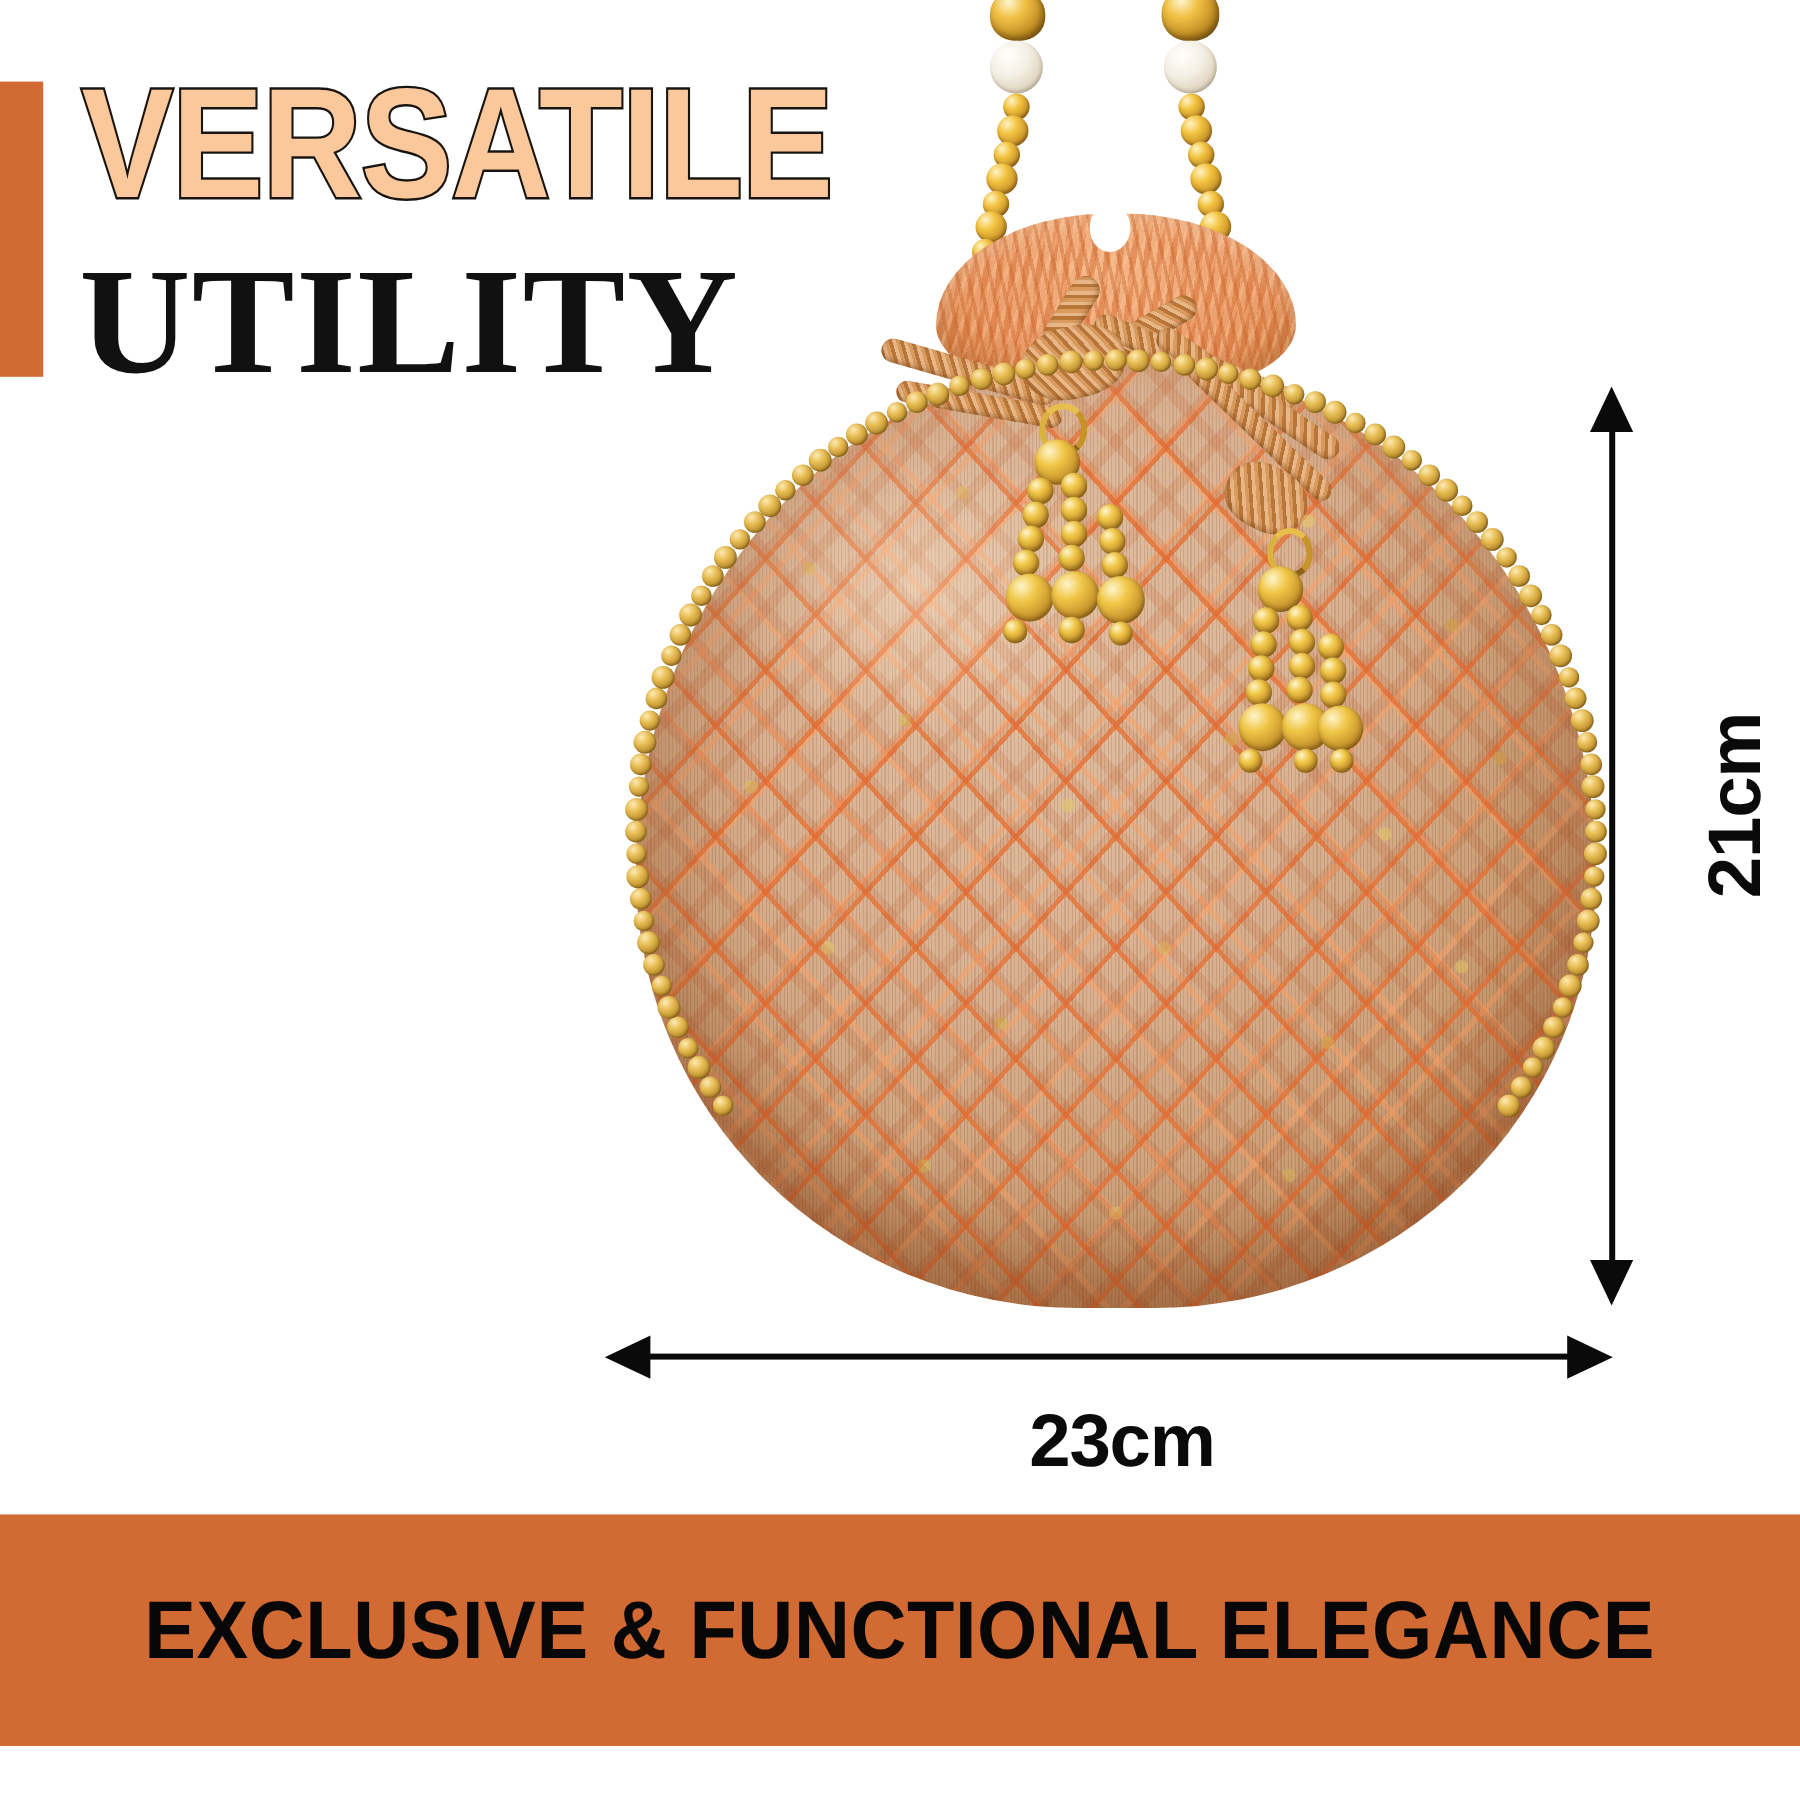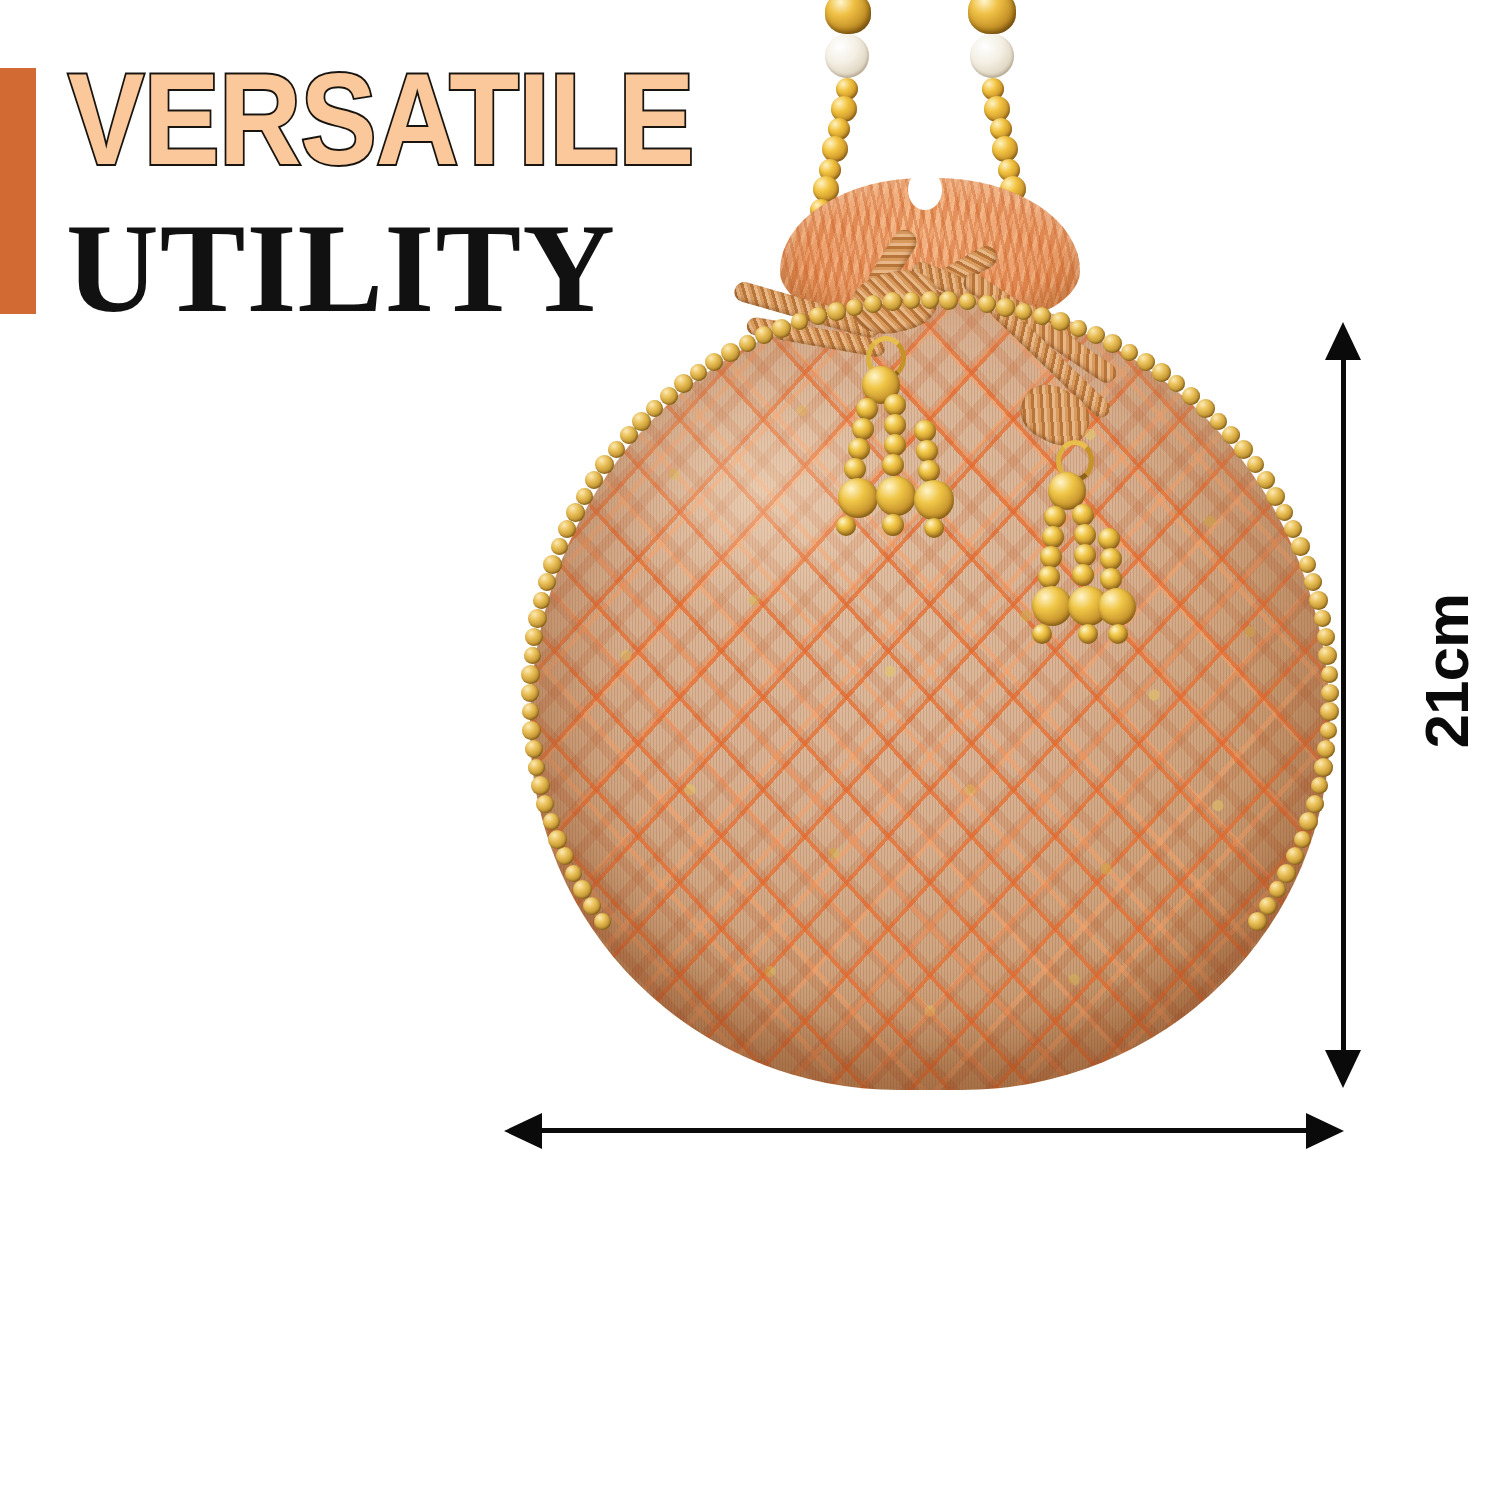--- a/index.html
+++ b/index.html
@@ -415,15 +415,19 @@
   </div>
 
   <div class="dim-v-arrow-up"></div>
   <div class="dim-v-line"></div>
   <div class="dim-v-arrow-down"></div>
   <div class="dim-v-label">21cm</div>
 
   <div class="dim-h-arrow-left"></div>
   <div class="dim-h-line"></div>
   <div class="dim-h-arrow-right"></div>
-
+  <div class="dim-h-label">23cm</div>
+
+  <div class="footer-banner">
+    <div class="footer-text">EXCLUSIVE &amp; FUNCTIONAL ELEGANCE</div>
+  </div>
 
 </div>
 
 </body></html>

